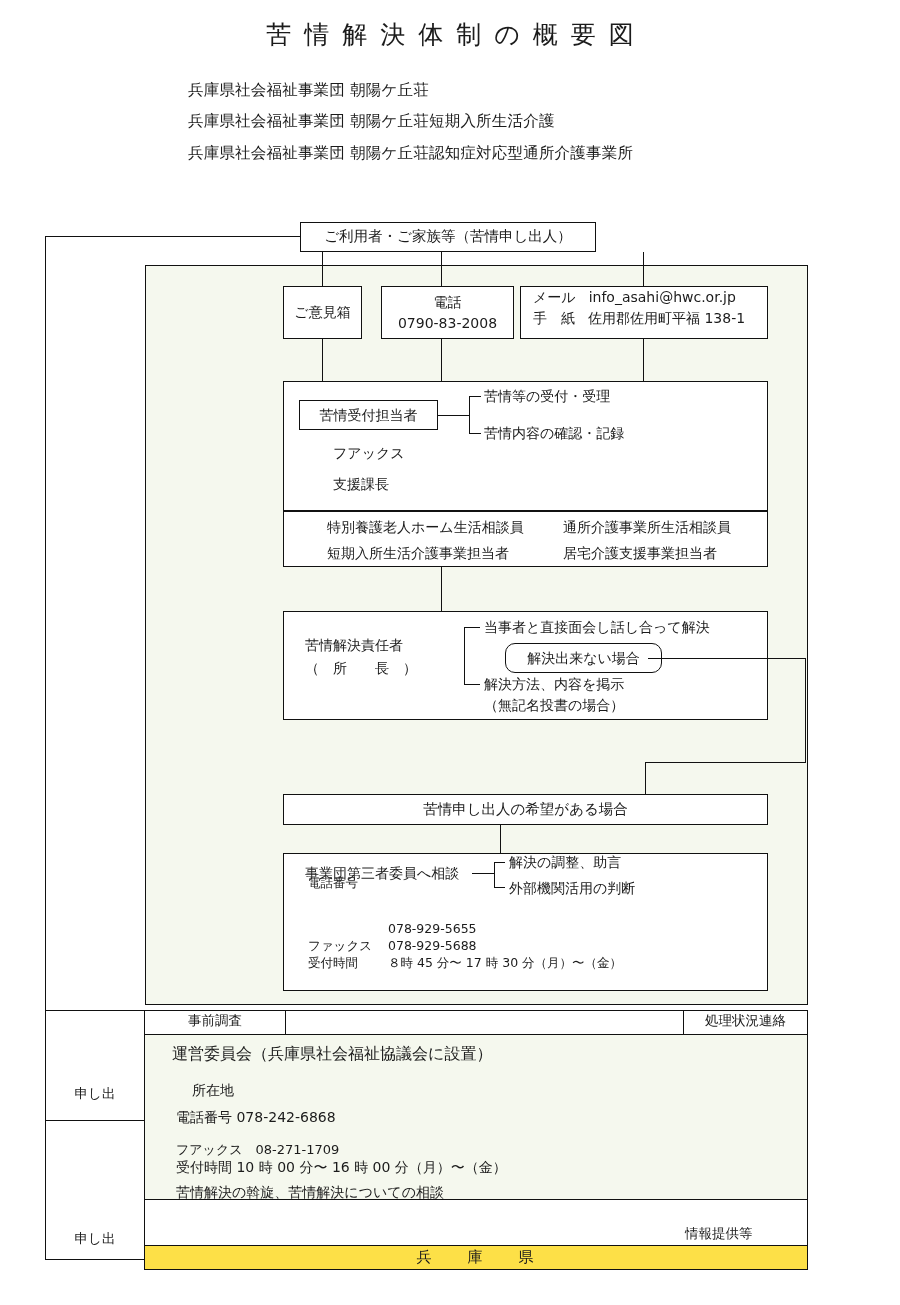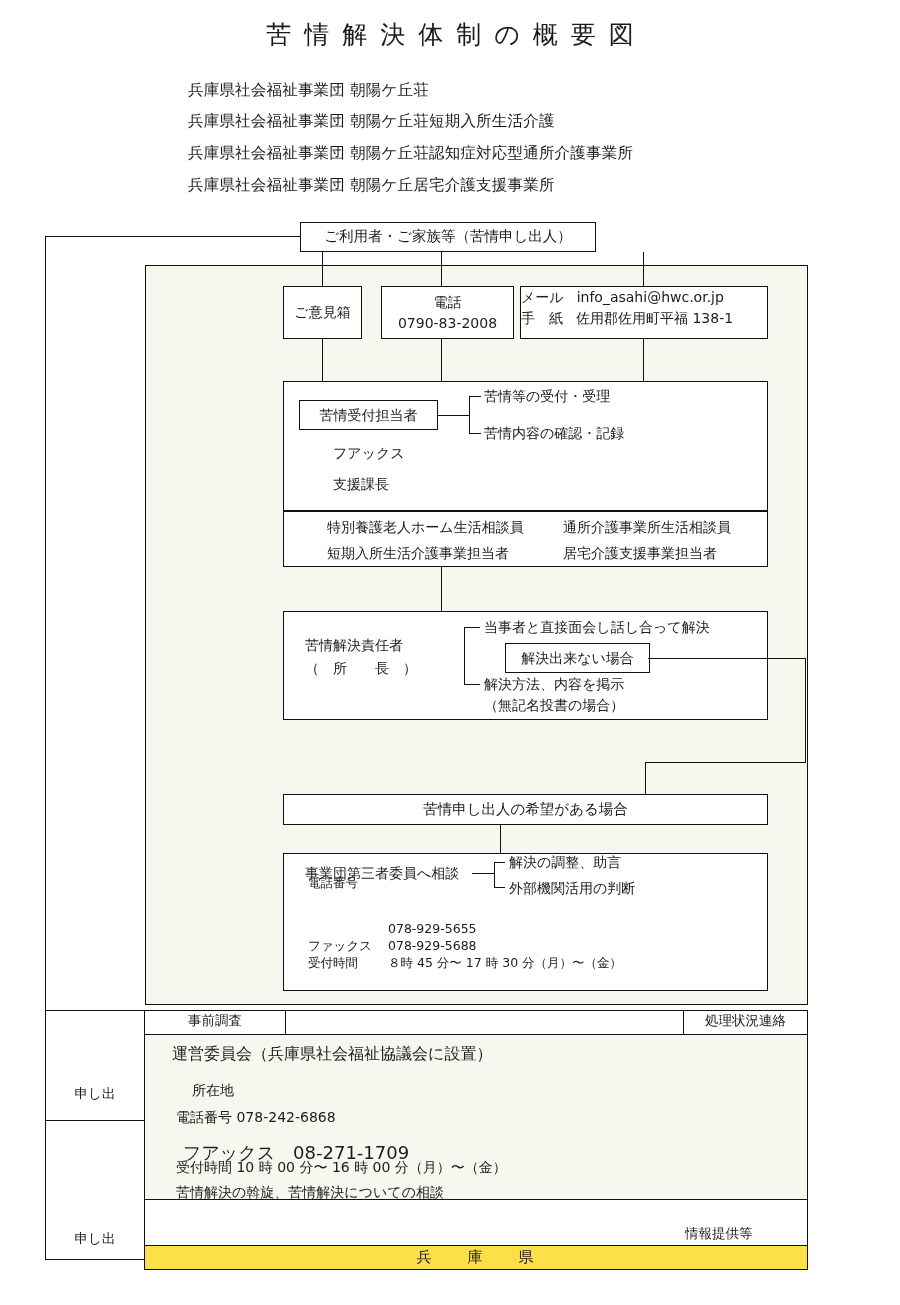--- a/index.html
+++ b/index.html
@@ -67,21 +67,20 @@
 </head>
 <body>
 
 <div id="root">
 
   <div class="title">苦情解決体制の概要図</div>
 
   <div class="facility" style="top:80px;">兵庫県社会福祉事業団 朝陽ケ丘荘</div>
   <div class="facility" style="top:111px;">兵庫県社会福祉事業団 朝陽ケ丘荘短期入所生活介護</div>
   <div class="facility" style="top:143px;">兵庫県社会福祉事業団 朝陽ケ丘荘認知症対応型通所介護事業所</div>
-  <div class="facility" style="top:175px;">兵庫県社会福祉事業団 朝陽ケ丘居宅介護支援事業所</div>
 
   <div class="panel" style="left:145px; top:265px; width:663px; height:740px;"></div>
 
   <div class="hline" style="left:45px; top:236px; width:255px;"></div>
   <div class="vline" style="left:45px; top:236px; height:1024px;"></div>
   <div class="hline" style="left:45px; top:1259px; width:100px;"></div>
 
   <div class="hline" style="left:45px; top:1010px; width:100px;"></div>
   <div class="hline" style="left:45px; top:1120px; width:100px;"></div>
   <div class="vline" style="left:144px; top:1010px; height:250px;"></div>
@@ -95,21 +94,21 @@
   <div class="vline" style="left:441px; top:252px; height:34px;"></div>
   <div class="vline" style="left:643px; top:252px; height:34px;"></div>
 
   <div class="box" style="left:283px; top:286px; width:79px; height:53px;">ご意見箱</div>
 
   <div class="box" style="left:381px; top:286px; width:133px; height:53px; flex-direction:column;">
     <span>電話</span>
     <span>0790-83-2008</span>
   </div>
 
-  <div class="box" style="left:520px; top:286px; width:248px; height:53px; justify-content:flex-start; flex-direction:column; align-items:flex-start;">
+  <div class="box" style="left:520px; top:286px; width:248px; height:53px; justify-content:flex-start; padding-left:12px; flex-direction:column; align-items:flex-start;">
     <div style="display:flex; gap:13px;">
       <span>メール</span>
       <span>info_asahi@hwc.or.jp</span>
     </div>
     <div style="display:flex; gap:13px;text-align:right;">
       <span>手　紙</span>
       <span>佐用郡佐用町平福 138-1</span>
     </div>
   </div>
 
@@ -144,21 +143,21 @@
 
   <div class="txt" style="left:305px; top:637px; font-size:14px;">苦情解決責任者</div>
   <div class="txt" style="left:305px; top:660px; font-size:14px;">（　所　　長　）</div>
 
   <div class="vline" style="left:464px; top:627px; height:58px;"></div>
   <div class="hline" style="left:464px; top:627px; width:16px;"></div>
   <div class="hline" style="left:464px; top:684px; width:16px;"></div>
 
   <div class="txt" style="left:484px; top:619px;">当事者と直接面会し話し合って解決</div>
 
-  <div class="box" style="left:505px; top:643px; width:145px; height:30px;">解決出来ない場合</div>
+  <div class="box" style="left:505px; top:643px; width:157px; height:30px;border-radius:10px;">解決出来ない場合</div>
 
   <div class="txt" style="left:484px; top:676px;">解決方法、内容を掲示</div>
   <div class="txt" style="left:484px; top:697px;">（無記名投書の場合）</div>
 
   <div class="hline" style="left:648px; top:658px; width:158px;"></div>
   <div class="vline" style="left:805px; top:658px; height:105px;"></div>
   <div class="hline" style="left:645px; top:762px; width:161px;"></div>
   <div class="vline" style="left:645px; top:762px; height:32px;"></div>
 
   <div class="box" style="left:283px; top:794px; width:485px; height:31px; font-size:14.5px;">苦情申し出人の希望がある場合</div>
@@ -200,21 +199,21 @@
   <div class="panel" style="left:144px; top:1034px; width:664px; height:166px;"></div>
 
   <div class="txt" style="left:172px; top:1044px; font-size:16px;">運営委員会（兵庫県社会福祉協議会に設置）</div>
 
   <div style="position:absolute; left:192px; top:1082px; display:flex; gap:6px; font-size:14px; white-space:nowrap;">
     <span>所在地</span>
   </div>
 
   <div class="txt" style="left:176px; top:1109px; font-size:14px;">電話番号 078-242-6868</div>
 
-  <div class="txt" style="left:176px; top:1141px; font-size:18px;margin-left:7px;">フアックス　08-271-1709</div>
+  <div class="txt" style="left:176px; top:1141px; font-size:13px;">フアックス　08-271-1709</div>
   <div class="txt" style="left:176px; top:1159px; font-size:14px;">受付時間 10 時 00 分〜 16 時 00 分（月）〜（金）</div>
 
   <div class="txt" style="left:176px; top:1184px; font-size:14px;">苦情解決の斡旋、苦情解決についての相談</div>
 
   <div class="lbl" style="left:685px; top:1225px; font-size:13.5px;">情報提供等</div>
 
   <div class="box" style="left:144px; top:1245px; width:664px; height:25px; background:#fde047; font-size:15px; letter-spacing:2px;">兵　　庫　　県</div>
 
 </div>
 

